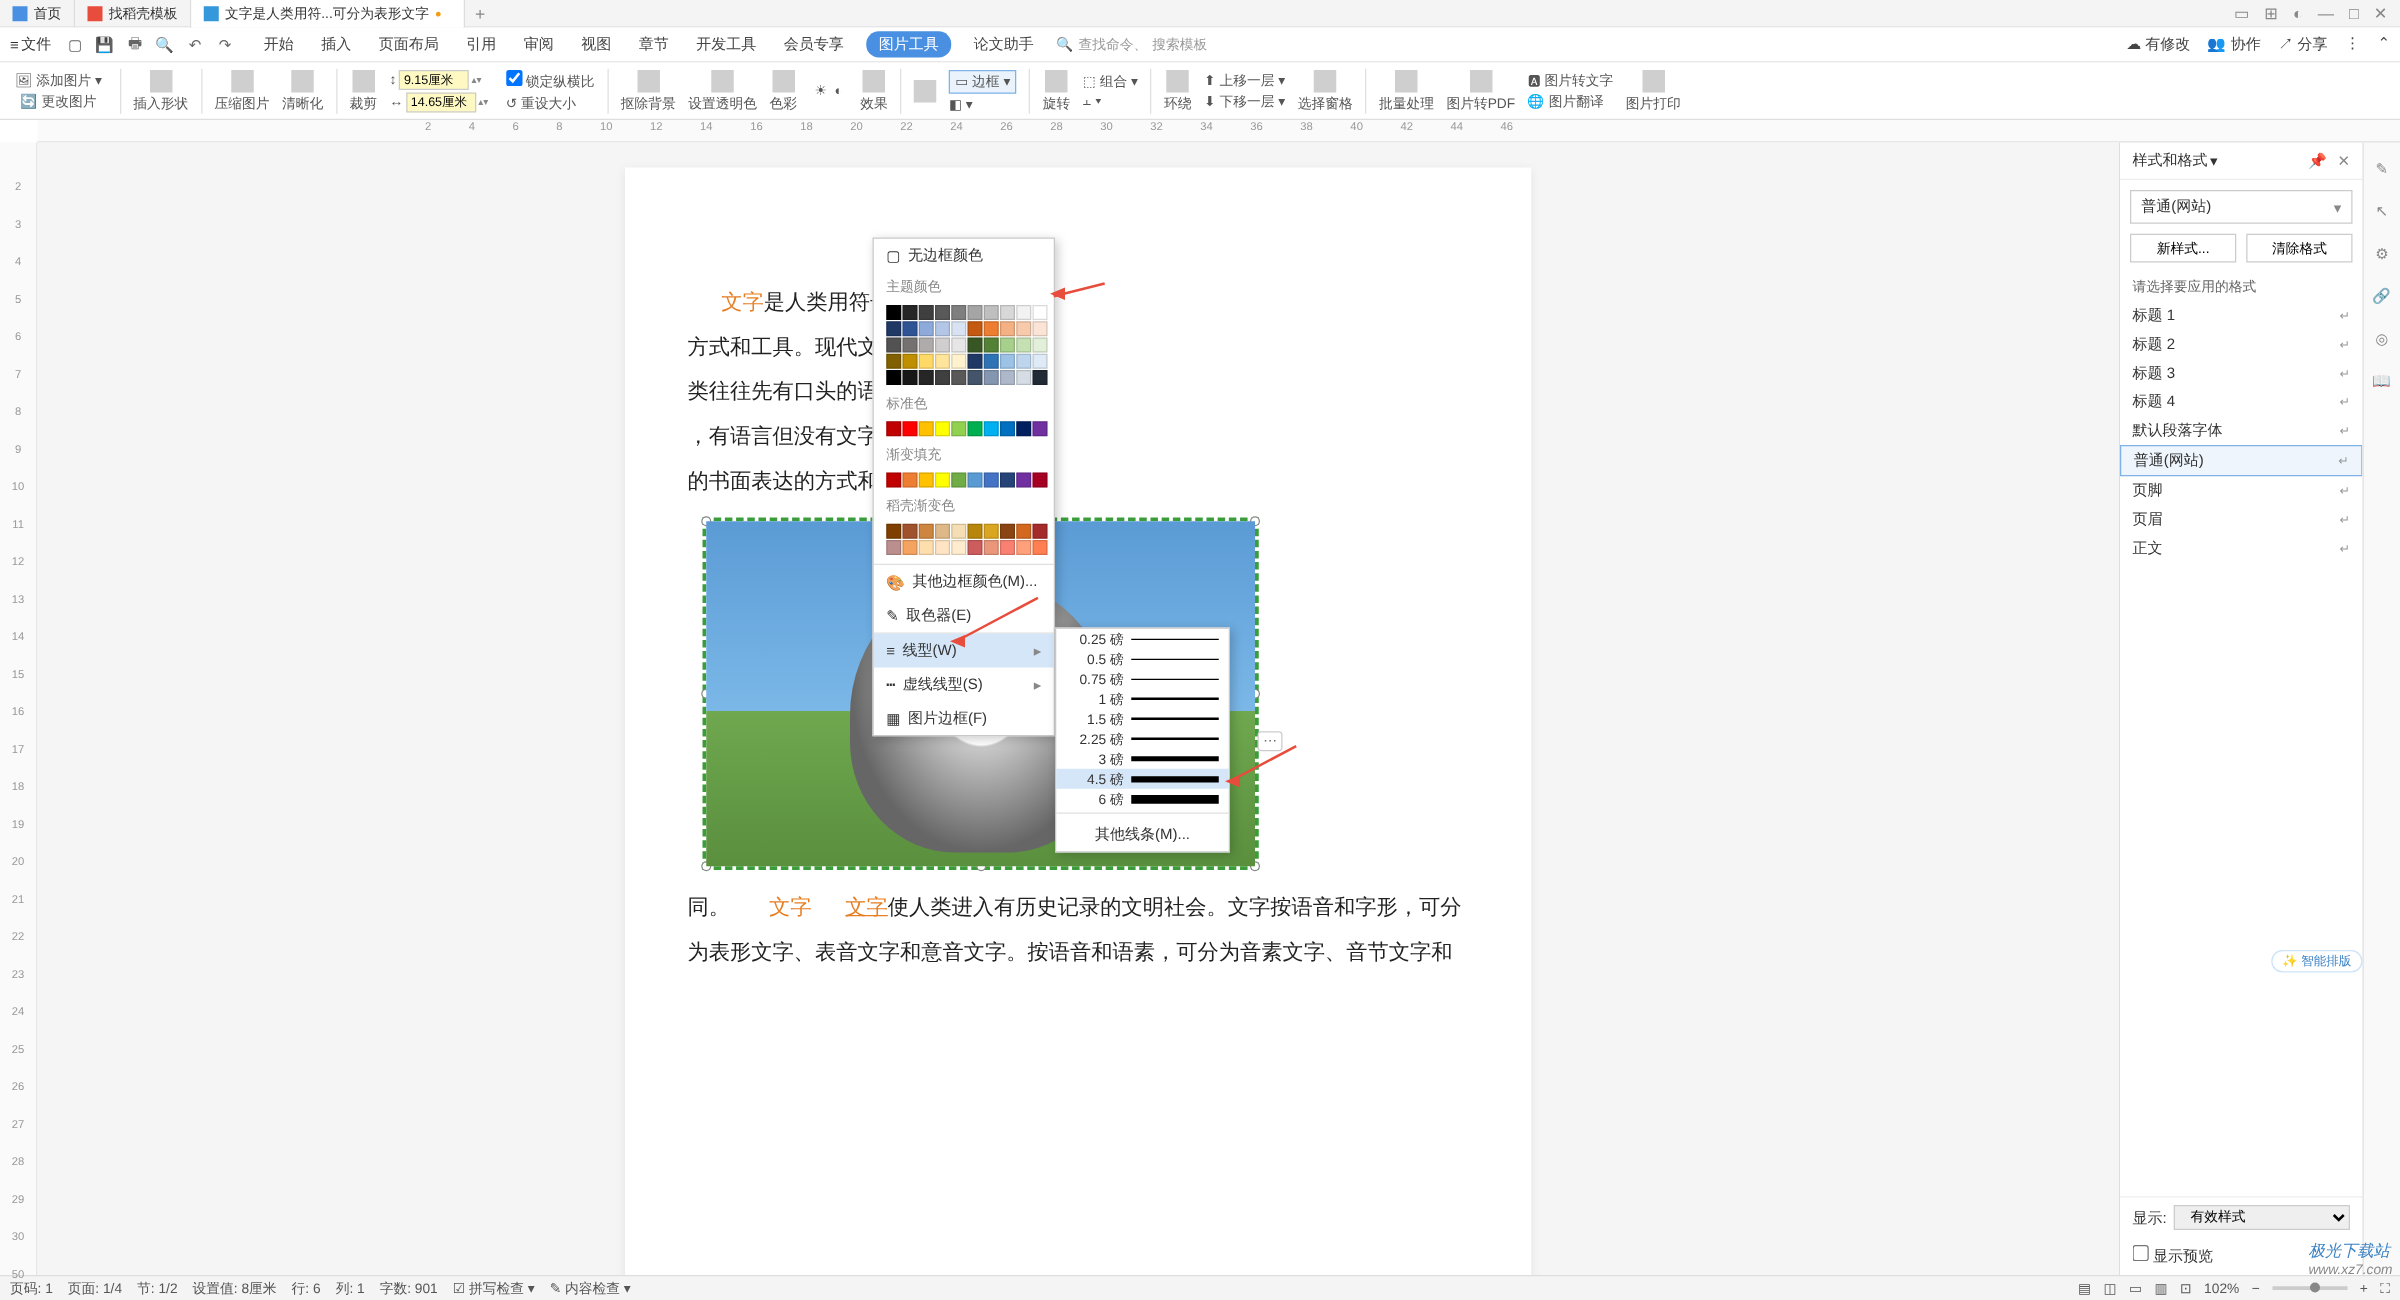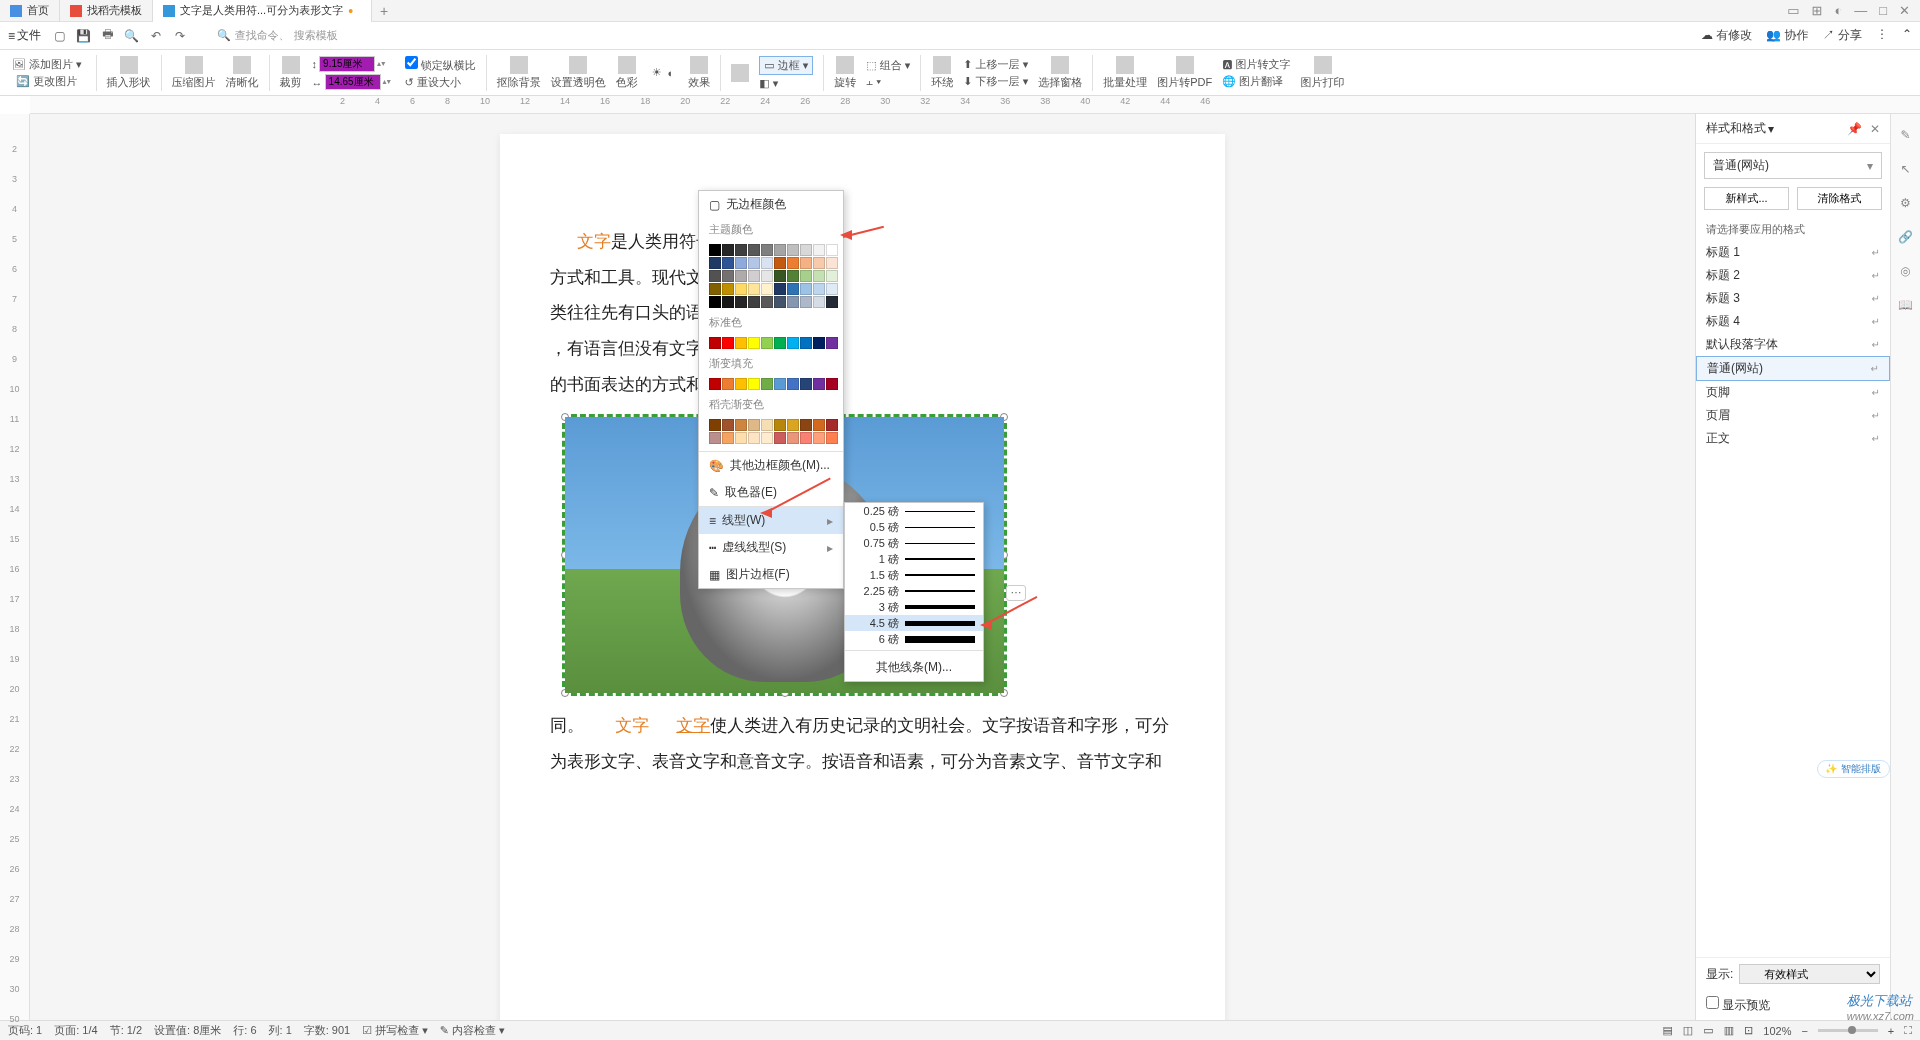--- a/index.html
+++ b/index.html
@@ -26,21 +26,21 @@
 .menubar .menu-item.active { background: #4a90e2; color: #fff; border-radius: 10px; padding: 2px 10px; }
 .menubar .search-area { display: flex; align-items: center; gap: 4px; margin-left: 10px; color: #999; font-size: 11px; }
 .menubar .right-menu { margin-left: auto; display: flex; gap: 14px; align-items: flex-start; color: #444; }
 
 .ribbon { height: 46px; background: #fff; display: flex; align-items: center; border-bottom: 1px solid #ddd; padding: 0 8px; gap: 10px; font-size: 11px; color: #555; }
 .ribbon-group { display: flex; flex-direction: column; align-items: center; justify-content: center; gap: 2px; padding: 0 4px; }
 .ribbon-group.row { flex-direction: row; gap: 6px; }
 .ribbon-btn { display: flex; flex-direction: column; align-items: center; gap: 1px; }
 .ribbon-btn .ico { width: 18px; height: 18px; background: #888; opacity: 0.4; }
 .ribbon-sep { width: 1px; height: 36px; background: #e0e0e0; }
-.size-input { width: 56px; height: 16px; border: 1px solid #ccc; font-size: 10px; padding: 0 3px; background: #a21caf; }
+.size-input { width: 56px; height: 16px; border: 1px solid #ccc; font-size: 10px; padding: 0 3px; background: #fef9c3; }
 .size-spin { width: 12px; font-size: 8px; color: #888; display: flex; flex-direction: column; justify-content: center; }
 
 .ruler-h { height: 18px; background: #fafafa; border-bottom: 1px solid #e0e0e0; margin-left: 30px; position: relative; font-size: 9px; color: #999; }
 .ruler-ticks { position: absolute; left: 310px; display: flex; gap: 30px; }
 
 .workspace { display: flex; height: calc(100% - 22px - 28px - 46px - 18px - 20px); }
 .ruler-v { width: 30px; background: #fafafa; border-right: 1px solid #e0e0e0; display: flex; flex-direction: column; align-items: center; gap: 20px; padding-top: 30px; font-size: 9px; color: #999; }
 .doc-area { flex: 1; background: #f5f5f5; display: flex; justify-content: center; overflow: hidden; position: relative; }
 .page { width: 725px; min-height: 900px; background: #fff; margin-top: 20px; padding: 90px 50px 50px 50px; box-shadow: 0 2px 8px rgba(0,0,0,0.08); position: relative; }
 .page-text { font-size: 17px; line-height: 2.1; color: #222; font-family: SimSun, serif; }
@@ -74,21 +74,21 @@
 .sp-select { margin: 8px; border: 1px solid #ccc; padding: 4px 8px; display: flex; align-items: center; }
 .sp-select .dd { margin-left: auto; color: #888; }
 .sp-btns { display: flex; gap: 8px; padding: 0 8px 8px; }
 .sp-btns button { flex: 1; border: 1px solid #ccc; background: #fff; padding: 3px 0; font-size: 11px; }
 .sp-label { padding: 4px 10px; color: #666; font-size: 11px; }
 .sp-list { flex: 1; overflow: auto; }
 .sp-item { padding: 3px 10px; display: flex; align-items: center; font-size: 12px; }
 .sp-item.sel { border: 1px solid #7fb3e8; background: #eef5fd; }
 .sp-item .ret { margin-left: auto; color: #999; font-size: 10px; }
 .sp-footer { border-top: 1px solid #eee; padding: 6px 10px; display: flex; align-items: center; gap: 6px; }
-.sp-footer select { flex: 1; border: 1px solid #ccc; font-size: 11px; padding: 2px 20px; }
+.sp-footer select { flex: 1; border: 1px solid #ccc; font-size: 11px; padding: 2px 8px; }
 
 .right-rail { width: 30px; background: #f9f9f9; border-left: 1px solid #e0e0e0; display: flex; flex-direction: column; align-items: center; gap: 16px; padding-top: 12px; }
 .right-rail .rico { width: 18px; height: 18px; color: #888; display: flex; align-items: center; justify-content: center; }
 
 .statusbar { height: 20px; background: #f4f4f4; border-top: 1px solid #ddd; display: flex; align-items: center; padding: 0 8px; font-size: 11px; color: #555; gap: 12px; }
 .statusbar .right { margin-left: auto; display: flex; align-items: center; gap: 10px; }
 
 .watermark { position: absolute; right: 6px; bottom: 18px; font-size: 13px; color: #3b82c4; font-style: italic; pointer-events: none; }
 .watermark .sub { font-size: 11px; color: #888; display: block; }
 
@@ -131,20 +131,33 @@
     <span>≡</span>
     <span>文件</span>
   </div>
   <div class="qa">
     <span class="icon-btn">▢</span>
     <span class="icon-btn">💾</span>
     <span class="icon-btn">🖶</span>
     <span class="icon-btn">🔍</span>
     <span class="icon-btn">↶</span>
     <span class="icon-btn">↷</span>
+  </div>
+  <div class="menu-items">
+    <span class="menu-item">开始</span>
+    <span class="menu-item">插入</span>
+    <span class="menu-item">页面布局</span>
+    <span class="menu-item">引用</span>
+    <span class="menu-item">审阅</span>
+    <span class="menu-item">视图</span>
+    <span class="menu-item">章节</span>
+    <span class="menu-item">开发工具</span>
+    <span class="menu-item">会员专享</span>
+    <span class="menu-item active">图片工具</span>
+    <span class="menu-item">论文助手</span>
   </div>
   <div class="search-area">
     <span>🔍</span>
     <span>查找命令、</span>
     <span>搜索模板</span>
   </div>
   <div class="right-menu">
     <span><span>☁</span> <span>有修改</span></span>
     <span><span>👥</span> <span>协作</span></span>
     <span><span>↗</span> <span>分享</span></span>

